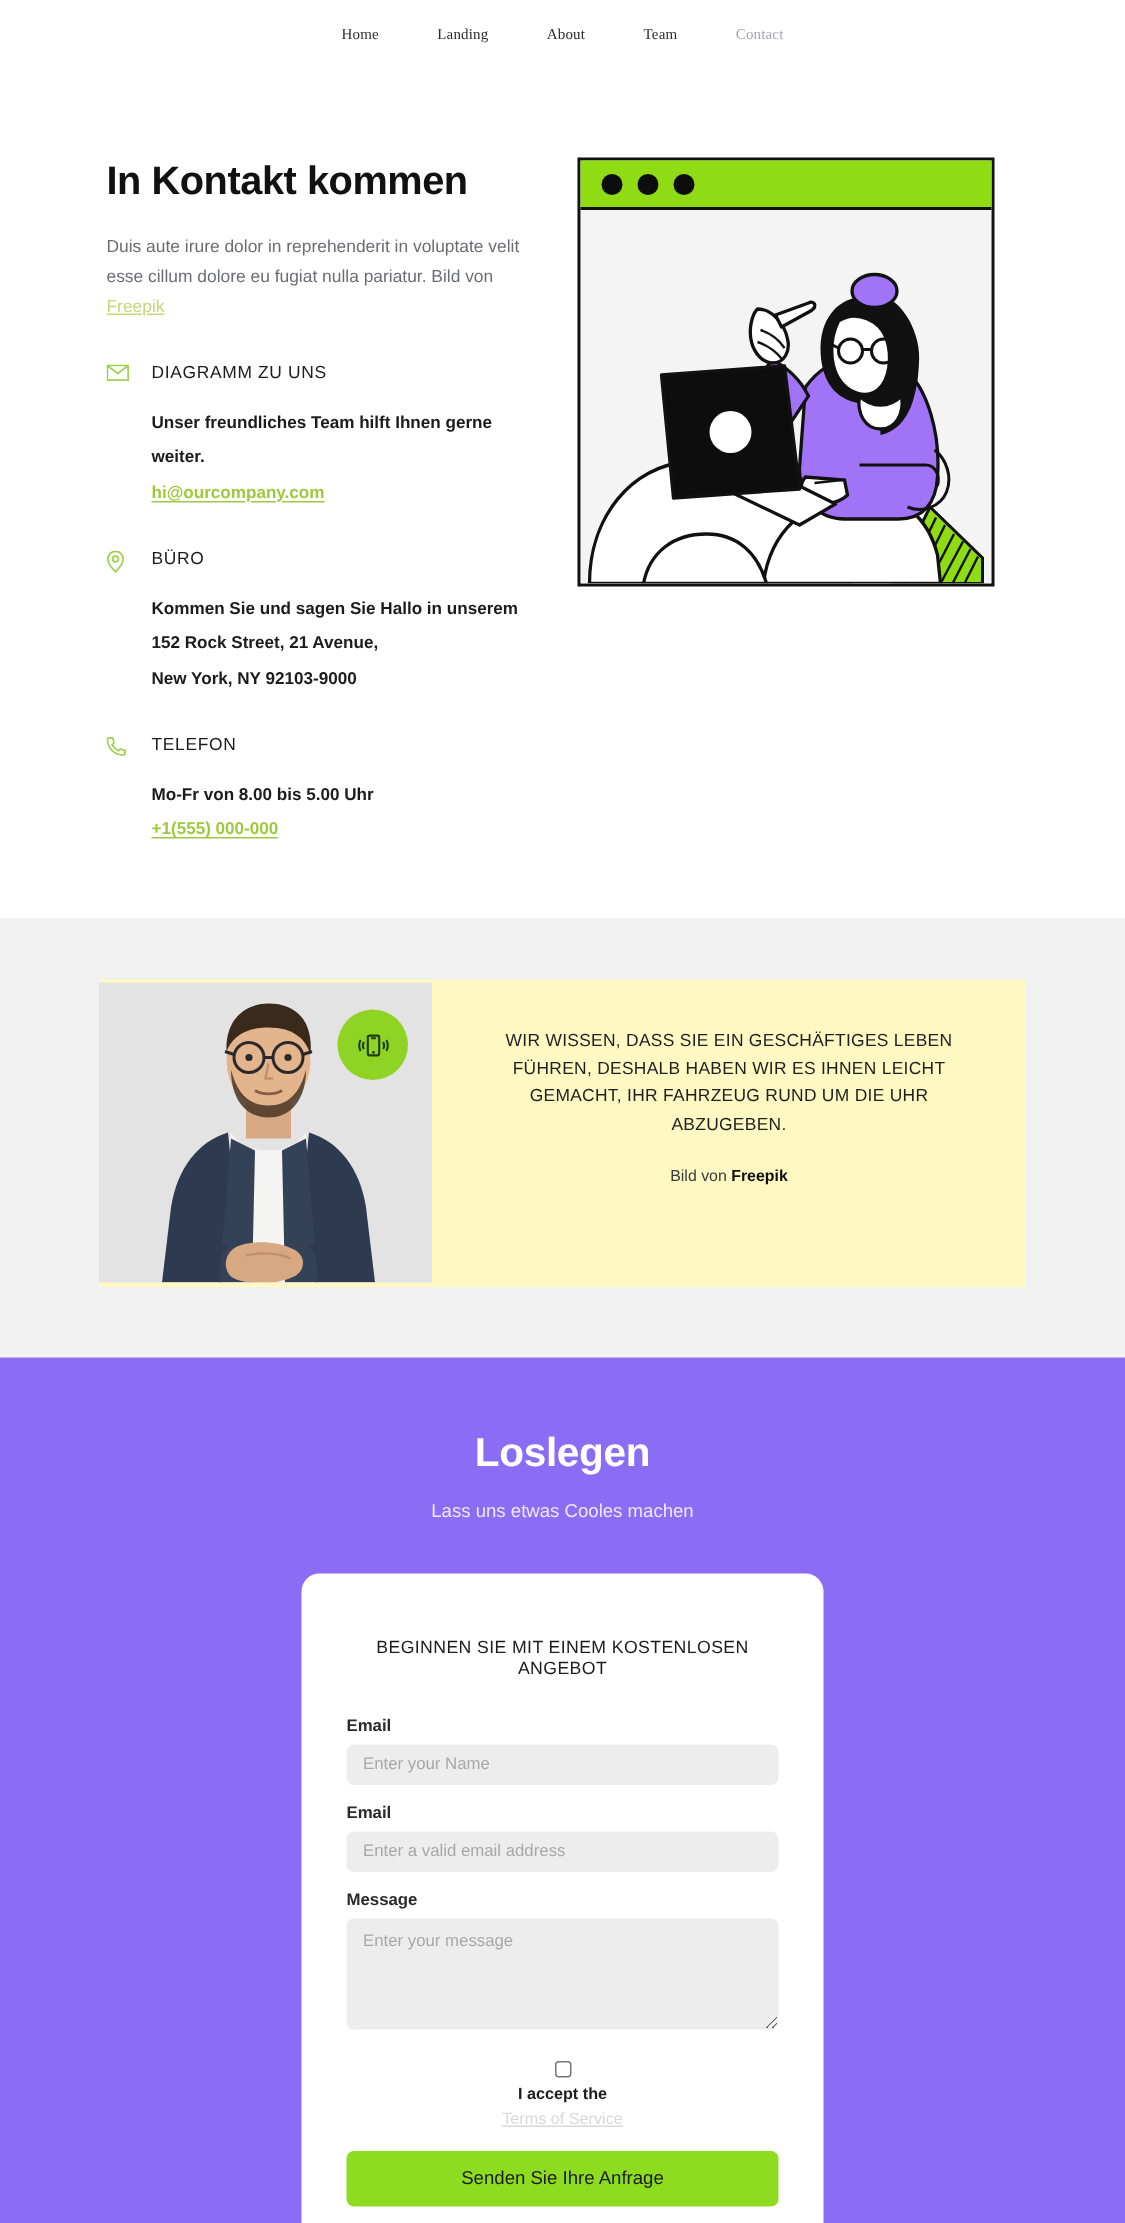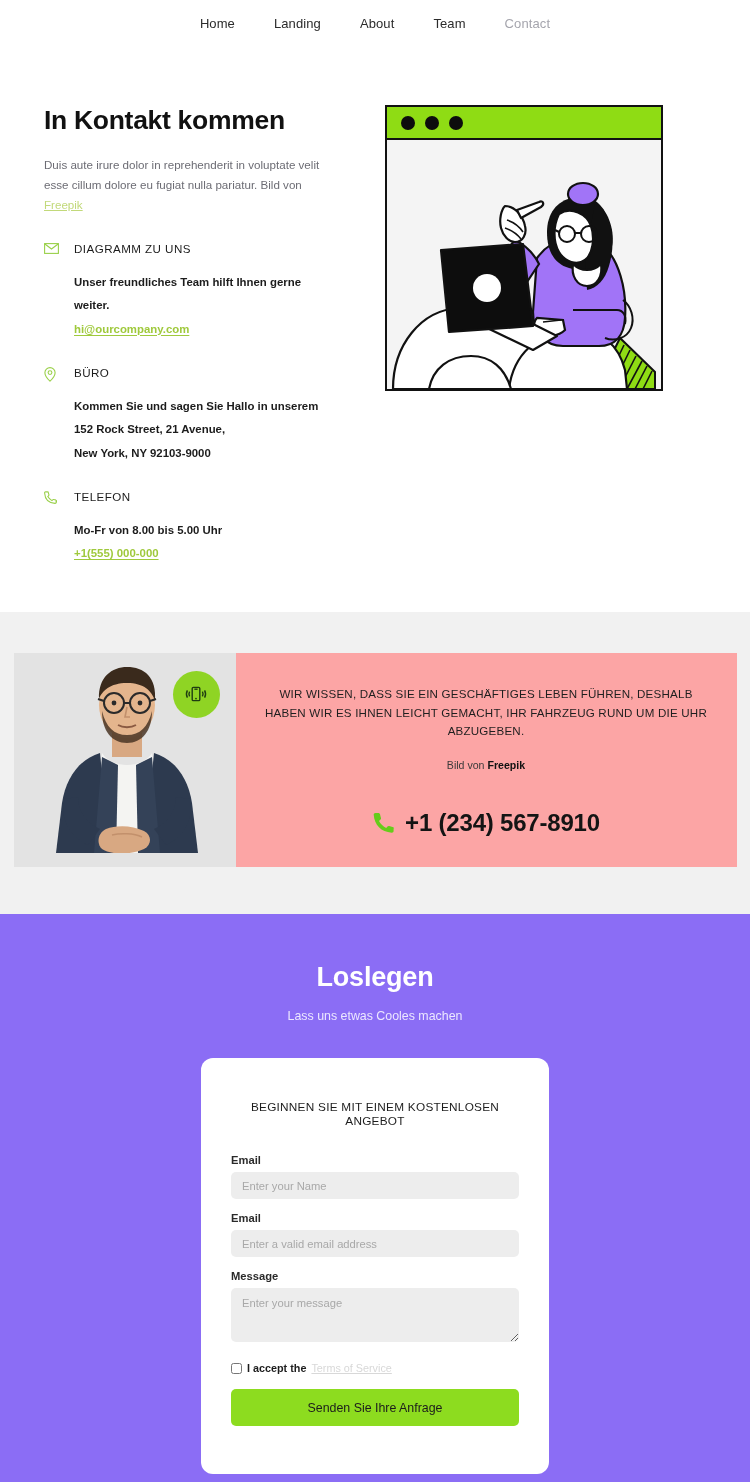--- a/index.html
+++ b/index.html
@@ -15,34 +15,35 @@
   
   .nav {
     height: 47px;
     display: flex;
     align-items: center;
     justify-content: center;
     gap: 39px;
     background: #fff;
   }
   .nav a {
-    font-size: 13px;
+    font-size: 10px;
     color: #2b2b2b;
     text-decoration: none;
     letter-spacing: .1px;
+    font-family: Liberation Serif, serif;
   }
   .nav a.muted { color: #a5a5ad; }
 
   
   .hero {
     padding: 58px 0 46px 0;
     display: flex;
     background: #fff;
   }
-  .hero-left { width: 355px; padding-left: 44px; }
+  .hero-left { width: 355px; padding-left: 71px; }
   .hero-right { flex: 1; padding-left: 30px; }
   h1.title {
     font-size: 26.5px;
     font-weight: bold;
     letter-spacing: -.3px;
     color: #111;
     margin-bottom: 19px;
   }
   .lede {
     font-size: 11.6px;
@@ -103,25 +104,26 @@
   .dot { width: 14px; height: 14px; border-radius: 50%; background: #0d0d0d; }
   .browser-body { height: 249px; position: relative; overflow: hidden; }
   .browser-body svg { display: block; }
 
   
   .band {
     background: #f1f1f1;
     padding: 41px 0 47px 0;
   }
   .cta-card {
-    width: 723px;
+    width: 618px;
     margin: 0 auto;
     display: flex;
-    background: #fca5a5;
+    background: #fef9c3;
     min-height: 200px;
+    align-items: center;
   }
   .cta-photo {
     width: 222px;
     flex: 0 0 222px;
     background: #e3e3e3;
     position: relative;
     overflow: hidden;
   }
   .cta-photo svg { display: block; }
   .badge {
@@ -214,31 +216,32 @@
     height: 27px;
     padding: 0 11px;
     font-size: 11.2px;
     font-family: "Liberation Sans", sans-serif;
     color: #333;
     margin-bottom: 13px;
     outline: none;
   }
   .fi::placeholder { color: #a8a8a8; }
   textarea.fi {
-    height: 54px;
+    height: 74px;
     padding: 8px 11px;
     resize: vertical;
     line-height: 1.4;
   }
   .terms {
     display: flex;
     align-items: center;
     gap: 5px;
     font-size: 10.8px;
     margin: 3px 0 15px 0;
+    flex-direction: column;
   }
   .terms input { width: 11px; height: 11px; margin: 0; }
   .terms .accept { font-weight: bold; color: #1d1d1d; }
   .terms .tos { color: #d8d8d8; }
   .submit {
     width: 100%;
     height: 37px;
     background: #8ddc1f;
     border: none;
     border-radius: 5px;
@@ -436,26 +439,20 @@
             <path d="M18.4 9.6c.9 1.6.9 3.2 0 4.8"></path>
             <path d="M20.6 8.4c1.3 2.4 1.3 4.8 0 7.2"></path>
           </svg>
         </div>
       </div>
       <div class="cta-body">
         <div class="cta-head">WIR WISSEN, DASS SIE EIN GESCHÄFTIGES LEBEN FÜHREN, DESHALB HABEN WIR ES IHNEN LEICHT GEMACHT, IHR FAHRZEUG RUND UM DIE UHR ABZUGEBEN.</div>
         <div class="cta-credit">
           <span>Bild von </span><b>Freepik</b>
         </div>
-        <div class="cta-phone">
-          <svg width="24" height="24" viewBox="0 0 24 24">
-            <path d="M21.6 17.1v2.9c0 1-.9 1.8-1.9 1.7C9.1 20.9 2.5 14.3 1.7 3.8 1.6 2.8 2.4 2 3.4 2h2.9c.9 0 1.7.6 1.8 1.5.2 1.2.5 2.3.9 3.4.2.6 0 1.3-.5 1.7L7 9.9c1.7 3 4.2 5.5 7.2 7.2l1.3-1.5c.4-.5 1.1-.7 1.7-.5 1.1.4 2.2.7 3.4.9.9.1 1.5.9 1.5 1.8z" fill="#66cc1a"></path>
-          </svg>
-          <span>+1 (234) 567-8910</span>
-        </div>
       </div>
     </div>
   </section>
 
   <section class="purple">
     <h2>Loslegen</h2>
     <div class="sub">Lass uns etwas Cooles machen</div>
 
     <div class="form-card">
       <div class="form-title">BEGINNEN SIE MIT EINEM KOSTENLOSEN ANGEBOT</div>

